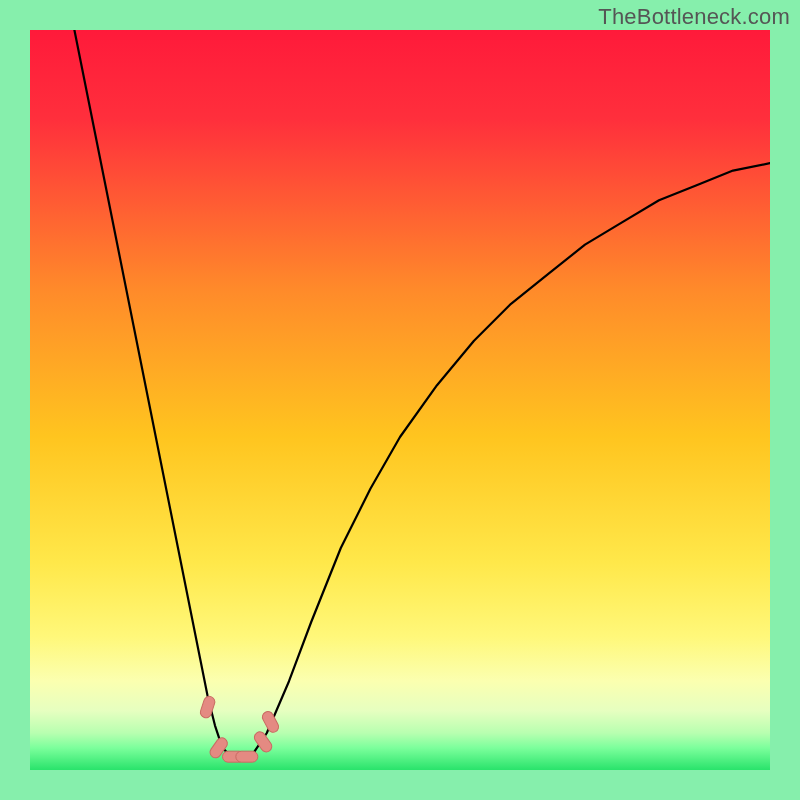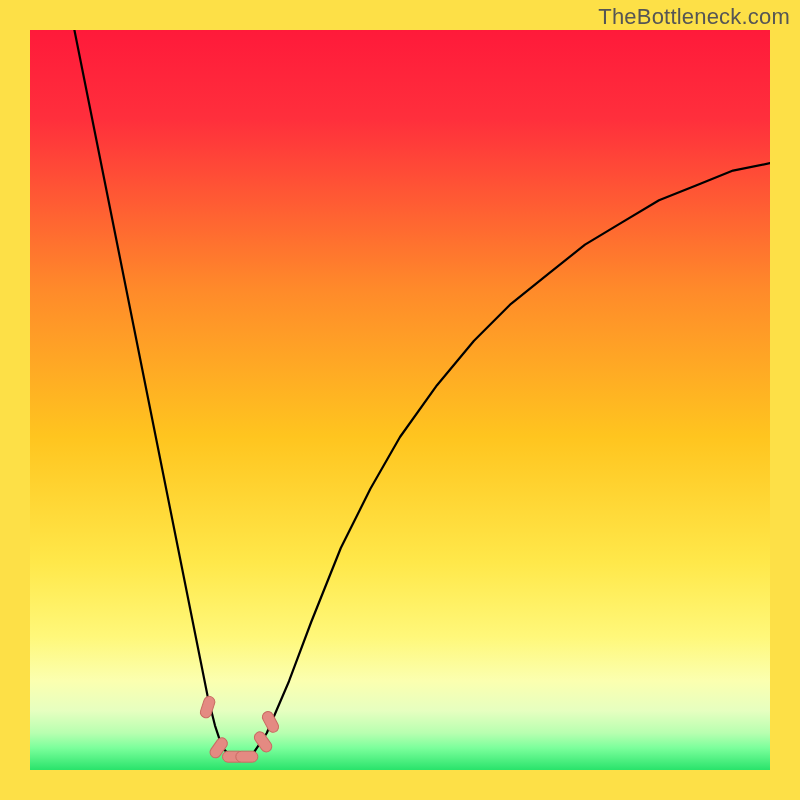--- a/index.html
+++ b/index.html
@@ -9,21 +9,21 @@
     height: 800px;
     background: #000;
     overflow: hidden;
   }
   .frame {
     position: absolute;
     left: 0;
     top: 0;
     width: 800px;
     height: 800px;
-    background: #fde047;
+    background: #86efac;
   }
   .plot-area {
     position: absolute;
     left: 30px;
     top: 30px;
     width: 740px;
     height: 740px;
     overflow: hidden;
   }
   .gradient {

